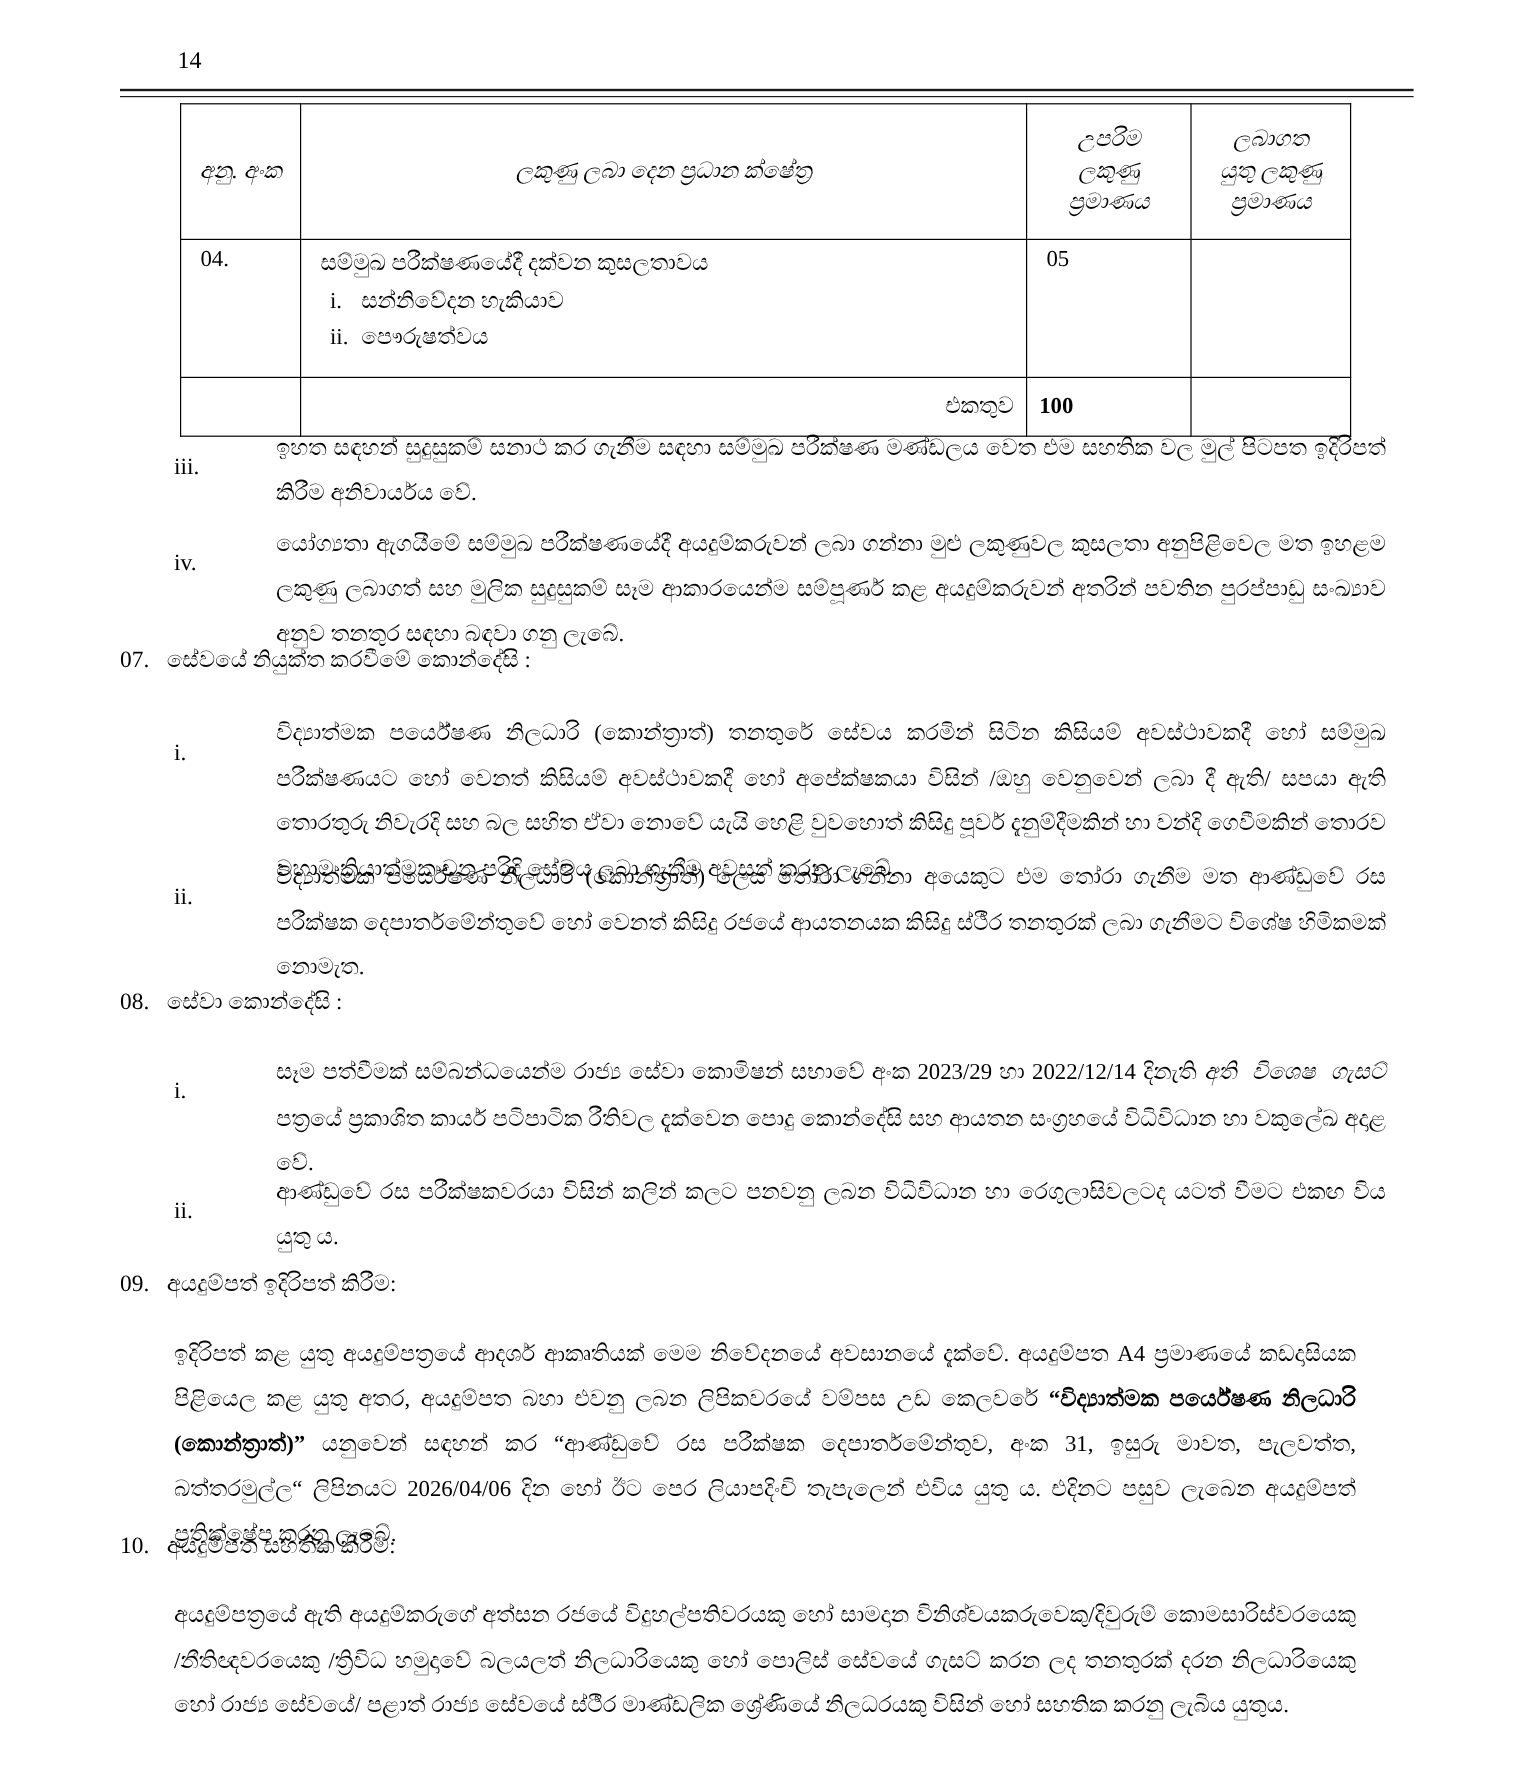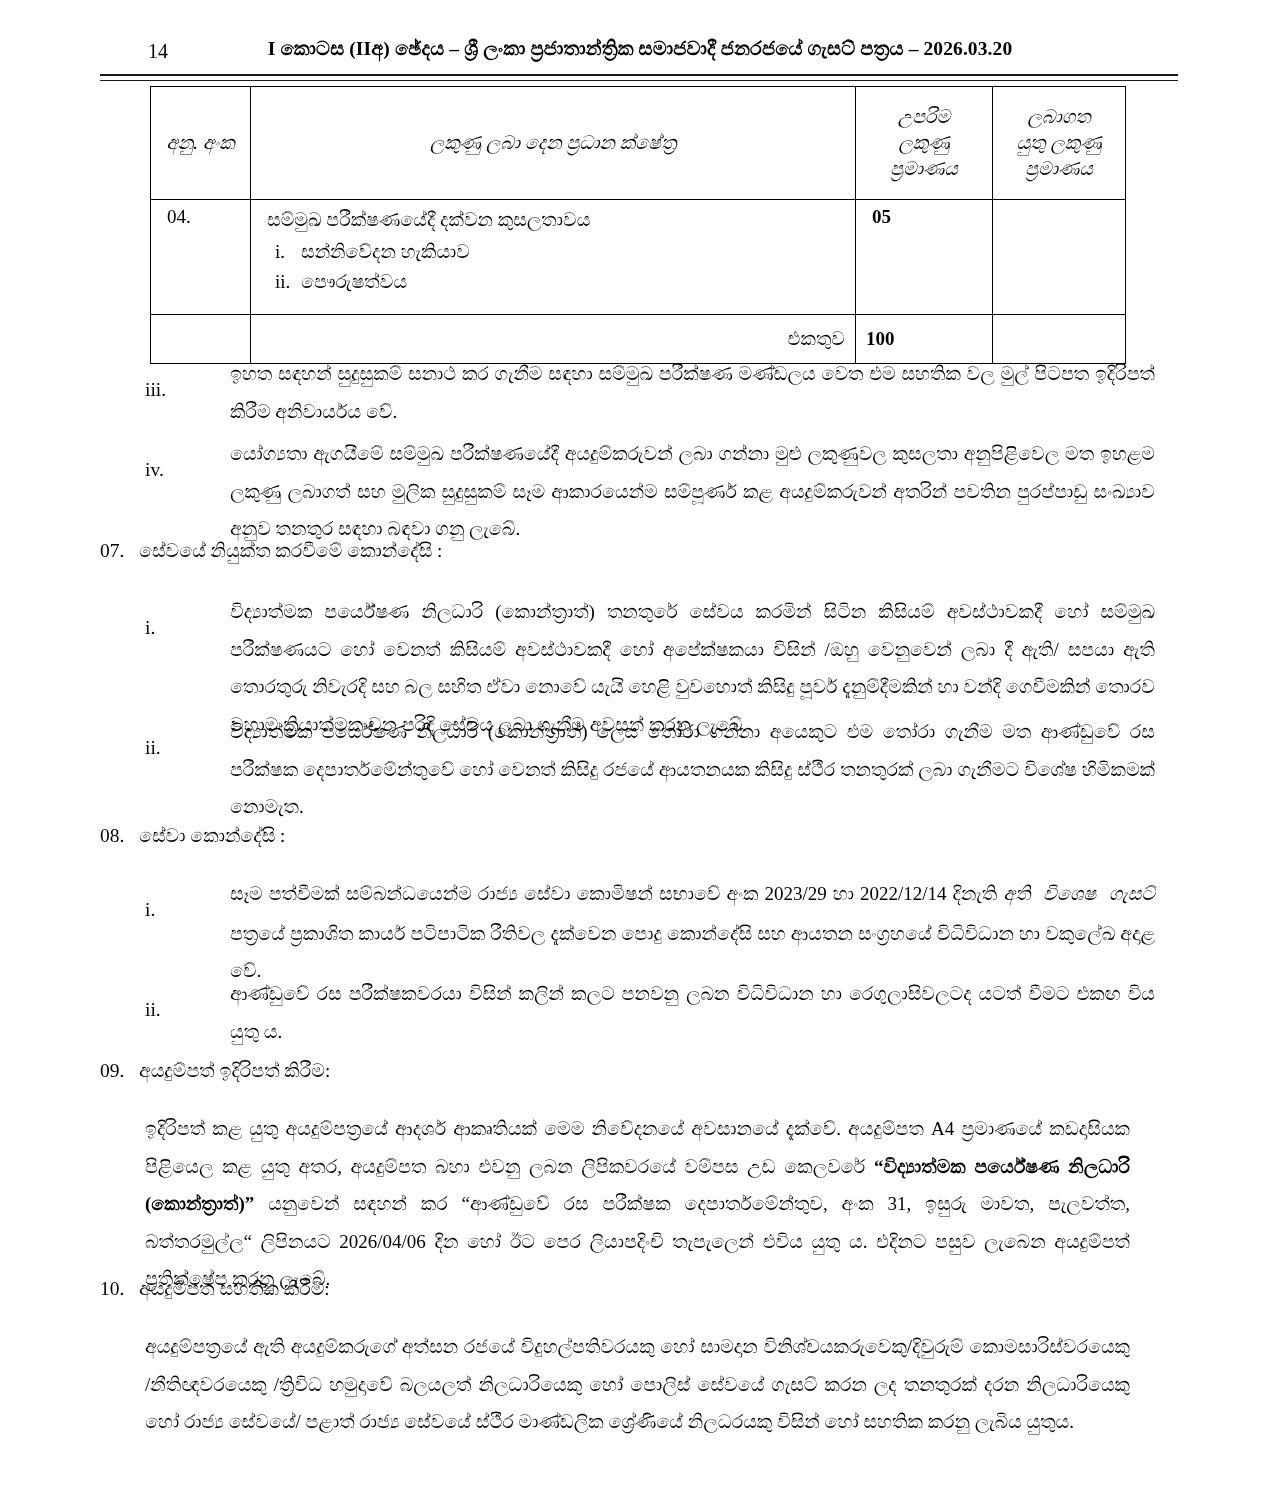--- a/index.html
+++ b/index.html
@@ -106,21 +106,21 @@
     padding-left: 34px;
     position: relative;
   }
   .sub-list li .rn {
     position: absolute;
     left: 8px;
     top: 0;
     font-family: "Liberation Serif", serif;
   }
   .cell-max {
-    font-weight: bold;
+    font-weight: normal;
     font-size: 20px;
     vertical-align: middle;
     padding-top: 44px;
   }
   .cell-min { }
 
   .row-total td { height: 36px; vertical-align: middle; }
   .total-label {
     text-align: right;
     font-size: 19px;
@@ -178,21 +178,20 @@
   .it { font-style: italic; font-family: Liberation Mono, monospace; }
   .bd { font-weight: bold; }
 </style>
 </head>
 <body>
 
 <div class="page">
 
   <div class="page-header">
     <div class="page-number">14</div>
-    <div class="header-title">I කොටස (IIඅ) ඡේදය – ශ්‍රී ලංකා ප්‍රජාතාන්ත්‍රික සමාජවාදී ජනරජයේ ගැසට් පත්‍රය – 2026.03.20</div>
   </div>
   <div class="header-rule"></div>
 
   <table class="marks-table">
     <colgroup>
       <col class="col-no">
         <col class="col-area">
         <col class="col-max">
         <col class="col-min">
     </colgroup>

